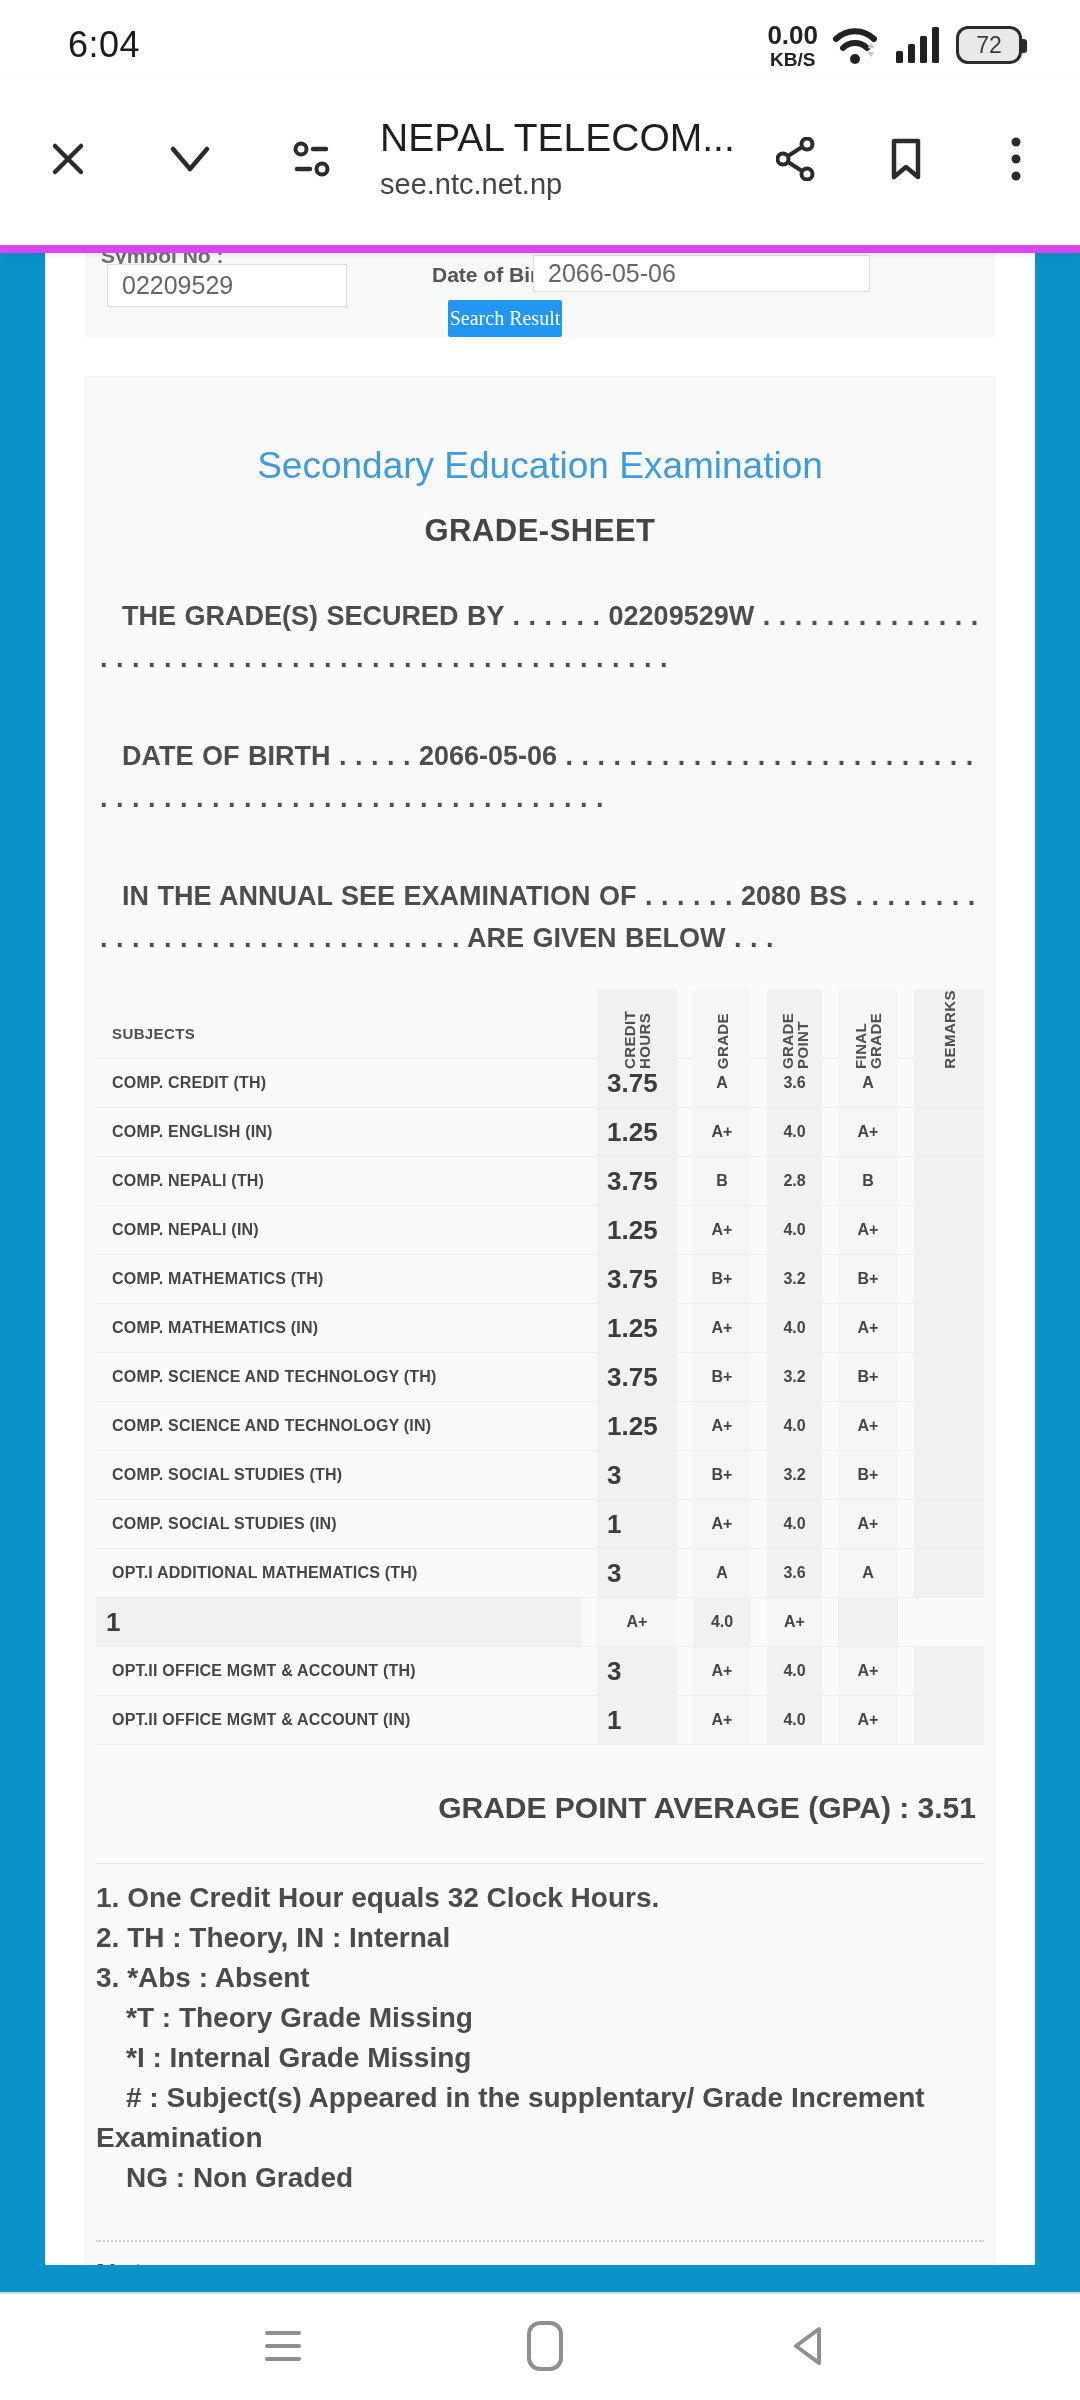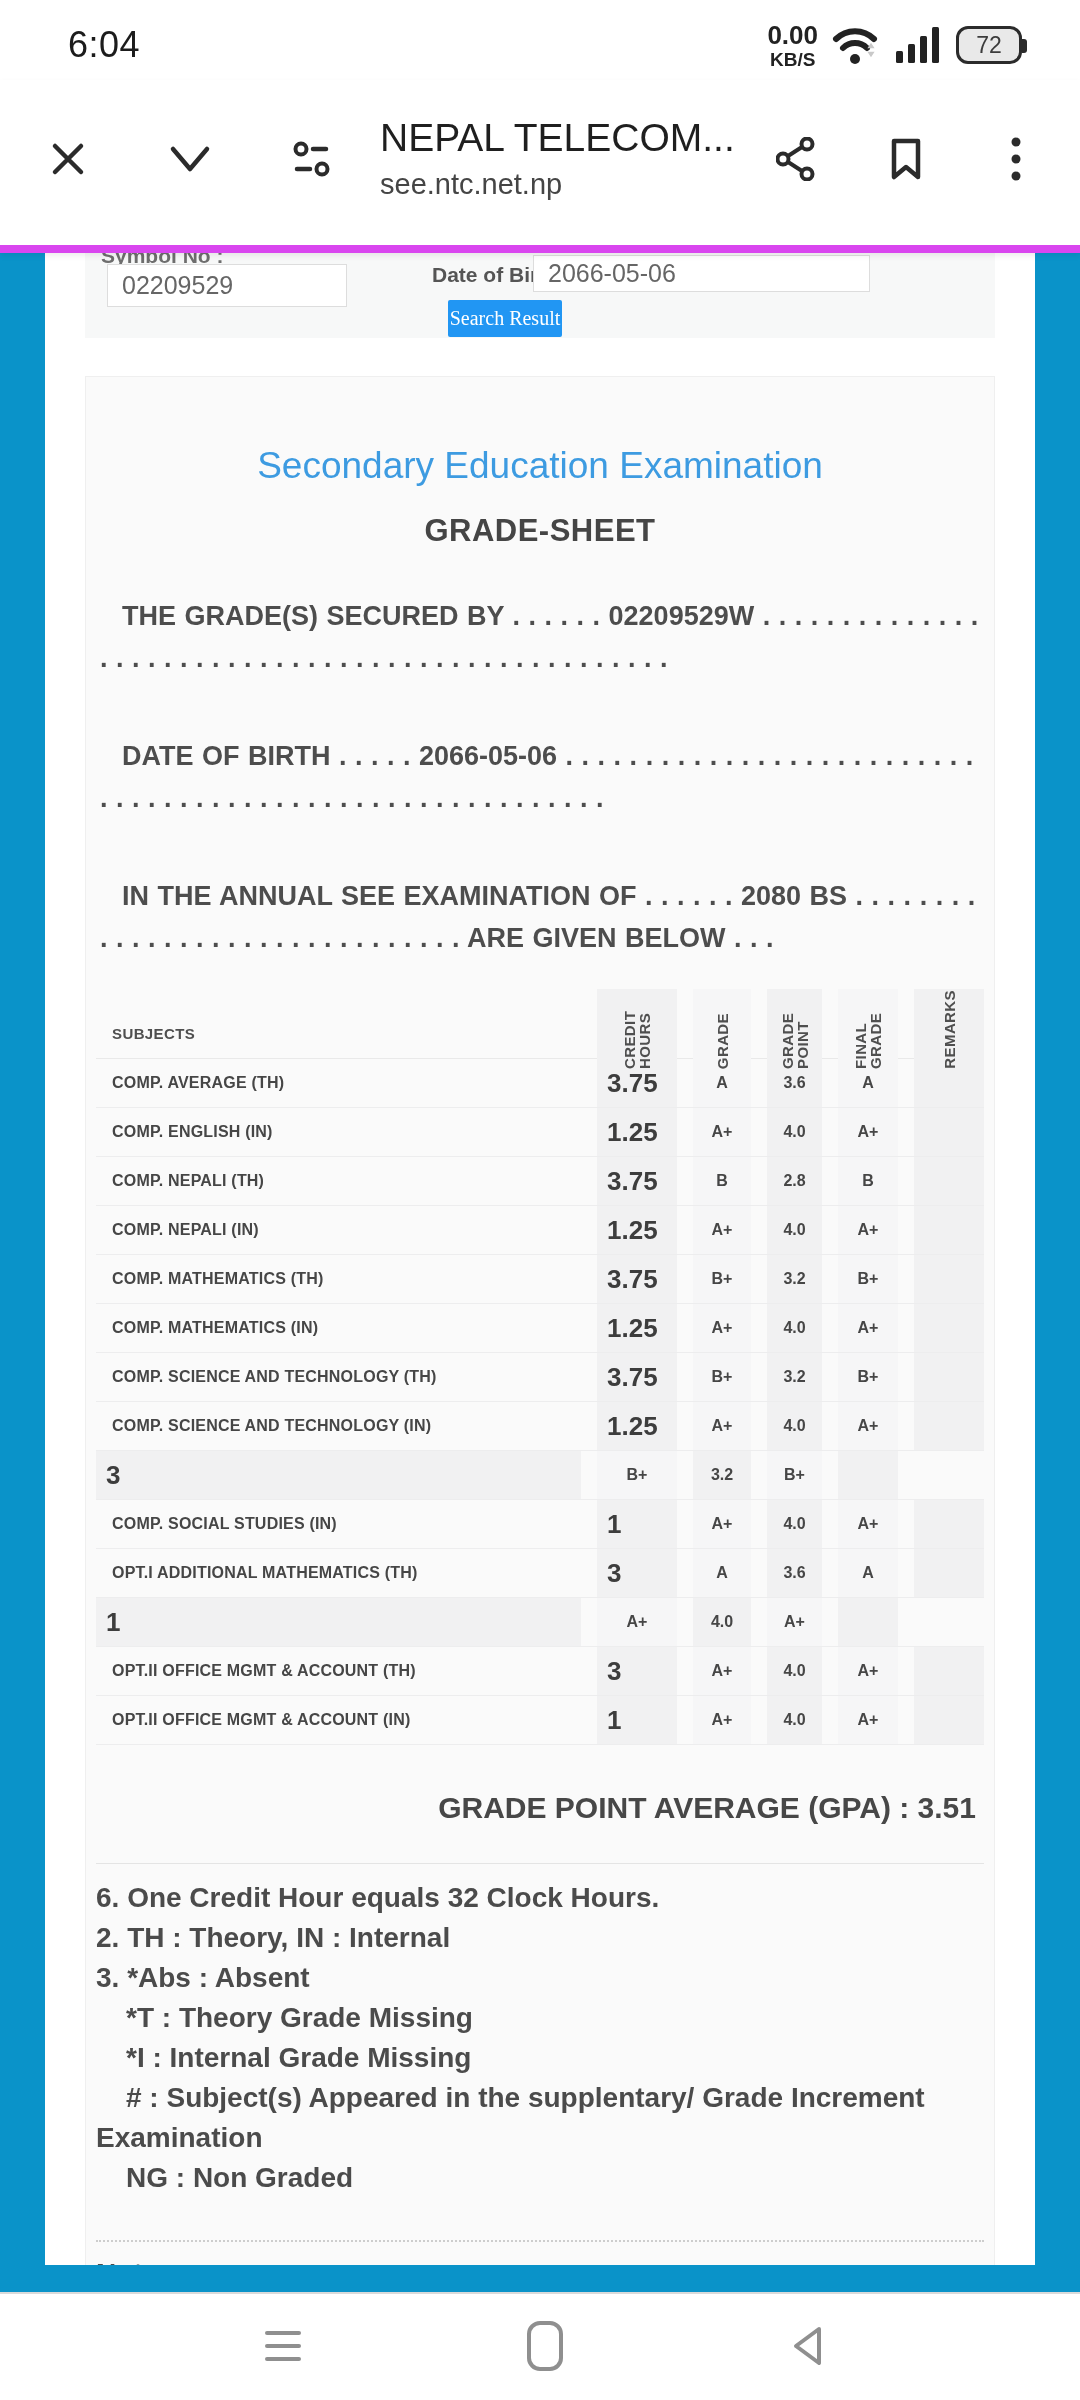--- a/index.html
+++ b/index.html
@@ -197,21 +197,21 @@
               </div>
             <div class="hc bg-b">
                 <span class="hlabel vlabel">FINAL GRADE</span>
               </div>
             <div class="hc bg-a">
                 <span class="hlabel vlabel">REMARKS</span>
               </div>
           </div>
           <div id="table-body">
               <div class="grow trow">
-                <div class="cell c-sub">COMP. AVERAGE (TH)</div>
+                <div class="cell c-sub">COMP. CREDIT (TH)</div>
                 <div class="cell c-credit bg-a">3.75</div>
                 <div class="cell bg-b">A</div>
                 <div class="cell bg-a">3.6</div>
                 <div class="cell bg-b">A</div>
                 <div class="cell bg-a"></div>
               </div>
               <div class="grow trow">
                 <div class="cell c-sub">COMP. ENGLISH (IN)</div>
                 <div class="cell c-credit bg-a">1.25</div>
                 <div class="cell bg-b">A+</div>
@@ -261,20 +261,21 @@
               </div>
               <div class="grow trow">
                 <div class="cell c-sub">COMP. SCIENCE AND TECHNOLOGY (IN)</div>
                 <div class="cell c-credit bg-a">1.25</div>
                 <div class="cell bg-b">A+</div>
                 <div class="cell bg-a">4.0</div>
                 <div class="cell bg-b">A+</div>
                 <div class="cell bg-a"></div>
               </div>
               <div class="grow trow">
+                <div class="cell c-sub">COMP. SOCIAL STUDIES (TH)</div>
                 <div class="cell c-credit bg-a">3</div>
                 <div class="cell bg-b">B+</div>
                 <div class="cell bg-a">3.2</div>
                 <div class="cell bg-b">B+</div>
                 <div class="cell bg-a"></div>
               </div>
               <div class="grow trow">
                 <div class="cell c-sub">COMP. SOCIAL STUDIES (IN)</div>
                 <div class="cell c-credit bg-a">1</div>
                 <div class="cell bg-b">A+</div>
@@ -313,21 +314,21 @@
                 <div class="cell bg-b">A+</div>
                 <div class="cell bg-a"></div>
               </div>
             </div>
         </div>
 
         <div class="gpa">GRADE POINT AVERAGE (GPA) : 3.51</div>
 
         <hr class="sep1">
         <div id="notes-list">
-            <p class="note-line">6. One Credit Hour equals 32 Clock Hours.</p>
+            <p class="note-line">1. One Credit Hour equals 32 Clock Hours.</p>
             <p class="note-line">2. TH : Theory, IN : Internal</p>
             <p class="note-line">3. *Abs : Absent</p>
             <p class="note-line ind">*T : Theory Grade Missing</p>
             <p class="note-line ind">*I : Internal Grade Missing</p>
             <p class="note-line ind"># : Subject(s) Appeared in the supplentary/ Grade Increment Examination</p>
             <p class="note-line ind">NG : Non Graded</p>
           </div>
 
         <hr class="sep2">
         <div class="note-label">Note:</div>

